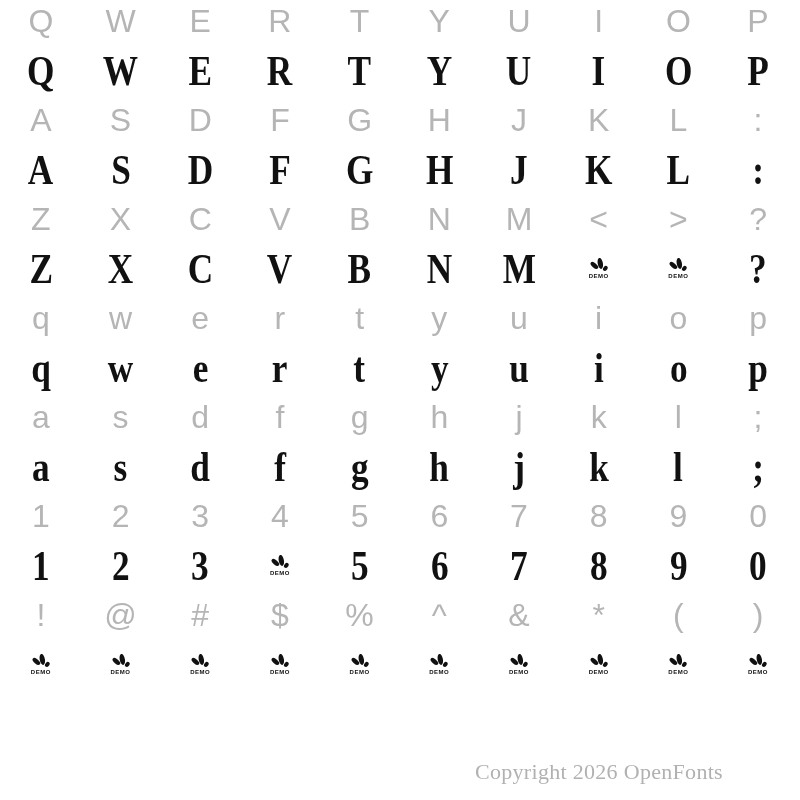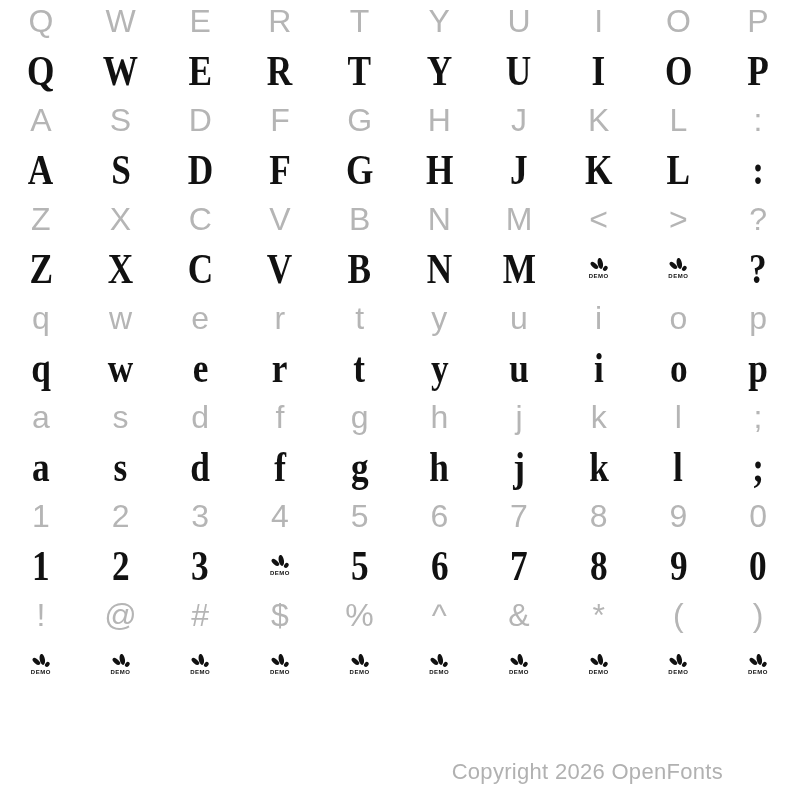--- a/index.html
+++ b/index.html
@@ -34,21 +34,21 @@
     display:flex;flex-direction:column;align-items:center;gap:1px;
   }
   .demo-stack .fleuron{display:block;}
   .demo-label{
     font-family:"Liberation Sans",sans-serif;
     font-size:6px;font-weight:700;letter-spacing:0.5px;
     color:#111111;transform:none;
   }
   .copyright{
     position:absolute;top:759px;right:77px;
-    font-family:Liberation Sans, sans-serif;
+    font-family:Liberation Serif, serif;
     font-size:22px;color:#b1b1b1;font-weight:400;
     letter-spacing:0.3px;
   }
 </style>
 </head>
 <body>
 
 <div class="char-grid">
     <div class="row reference">
       <span class="cell">Q</span>

